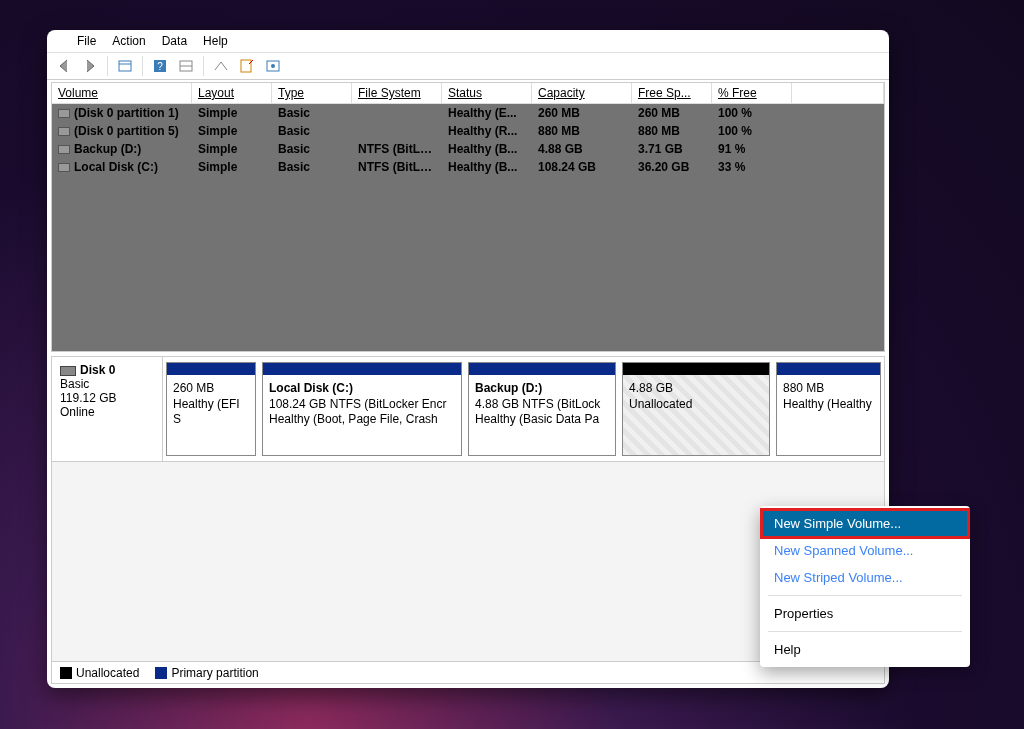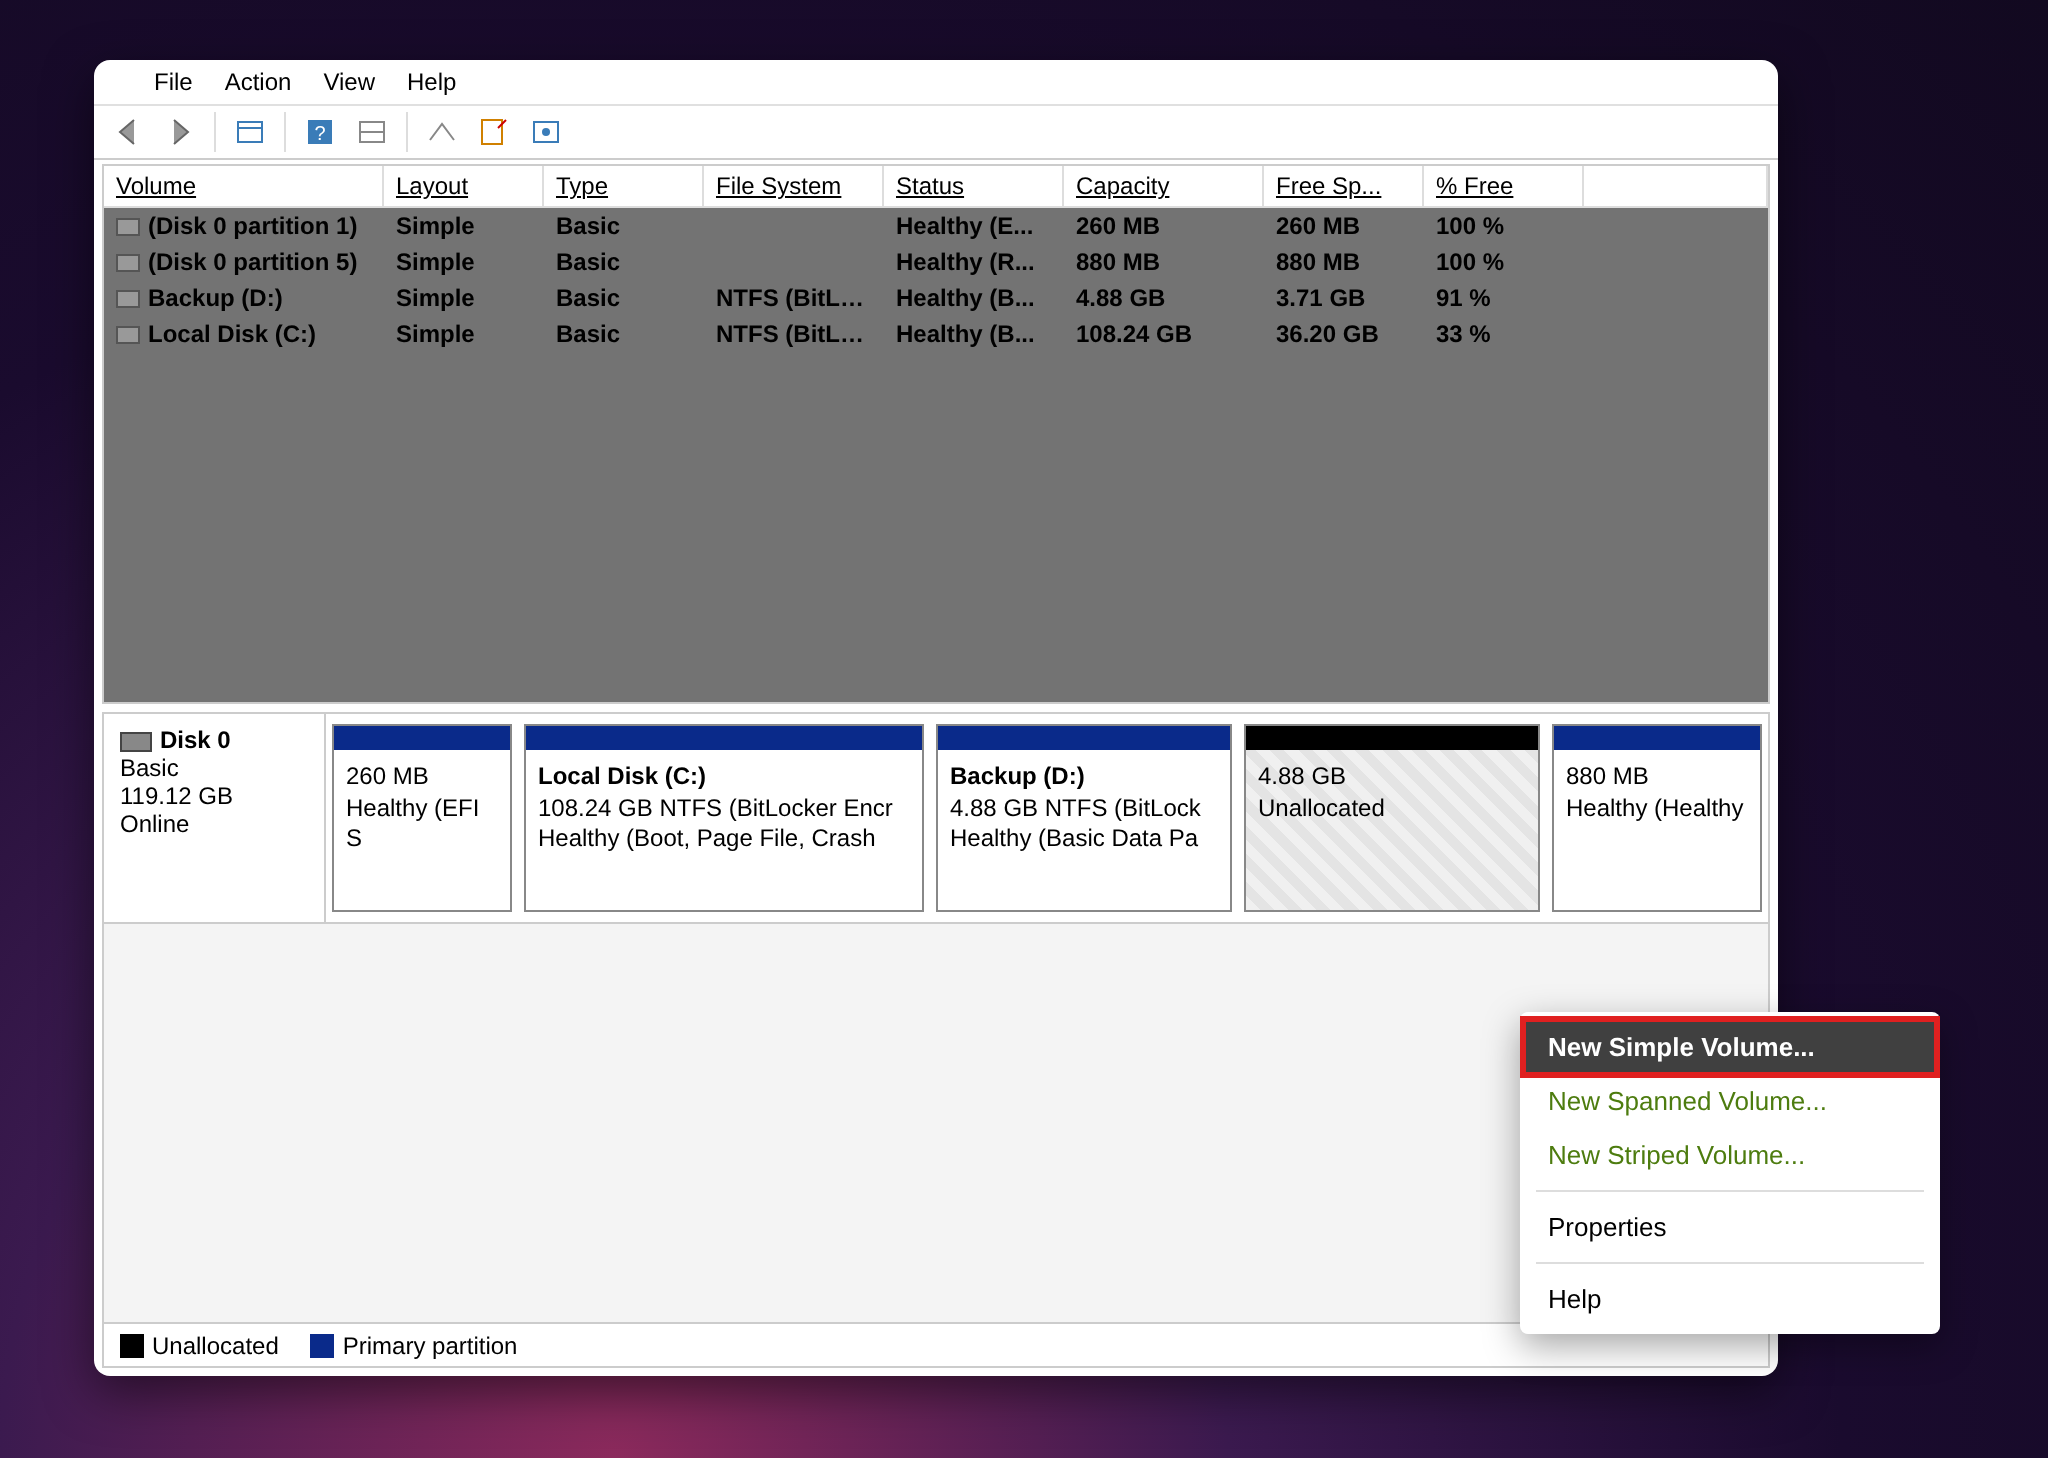--- a/index.html
+++ b/index.html
@@ -155,40 +155,39 @@
     box-shadow:0 6px 18px rgba(0,0,0,0.35);
     padding:4px 2px;
     font-size:13px;
     z-index:50;
     border-radius:4px;
   }
   .ctx-item{
     padding:6px 12px;
     color:#000000;
   }
-  .ctx-item.disabled{ color:#4d7c0f; }
+  .ctx-item.disabled{ color:#3b82f6; }
   .ctx-item.hl{
-    background:#404040;
+    background:#0369a1;
     color:#fff;
     outline:3px solid #e02020;
     outline-offset:-1px;
-    font-weight:bold;
   }
   .ctx-sep{ height:1px; background:#ddd; margin:4px 6px;}
 </style>
 </head>
 <body>
 
 <div class="window">
 
 
   <div class="menubar">
     <span>File</span>
     <span>Action</span>
-    <span>View</span>
+    <span>Data</span>
     <span>Help</span>
   </div>
 
   <div class="toolbar">
     <div class="tbtn">
         <svg viewBox="0 0 16 16">
           <path d="M11 2 L4 8 L11 14" fill="#999" stroke="#666"></path>
         </svg>
       </div>
     <div class="tbtn">

